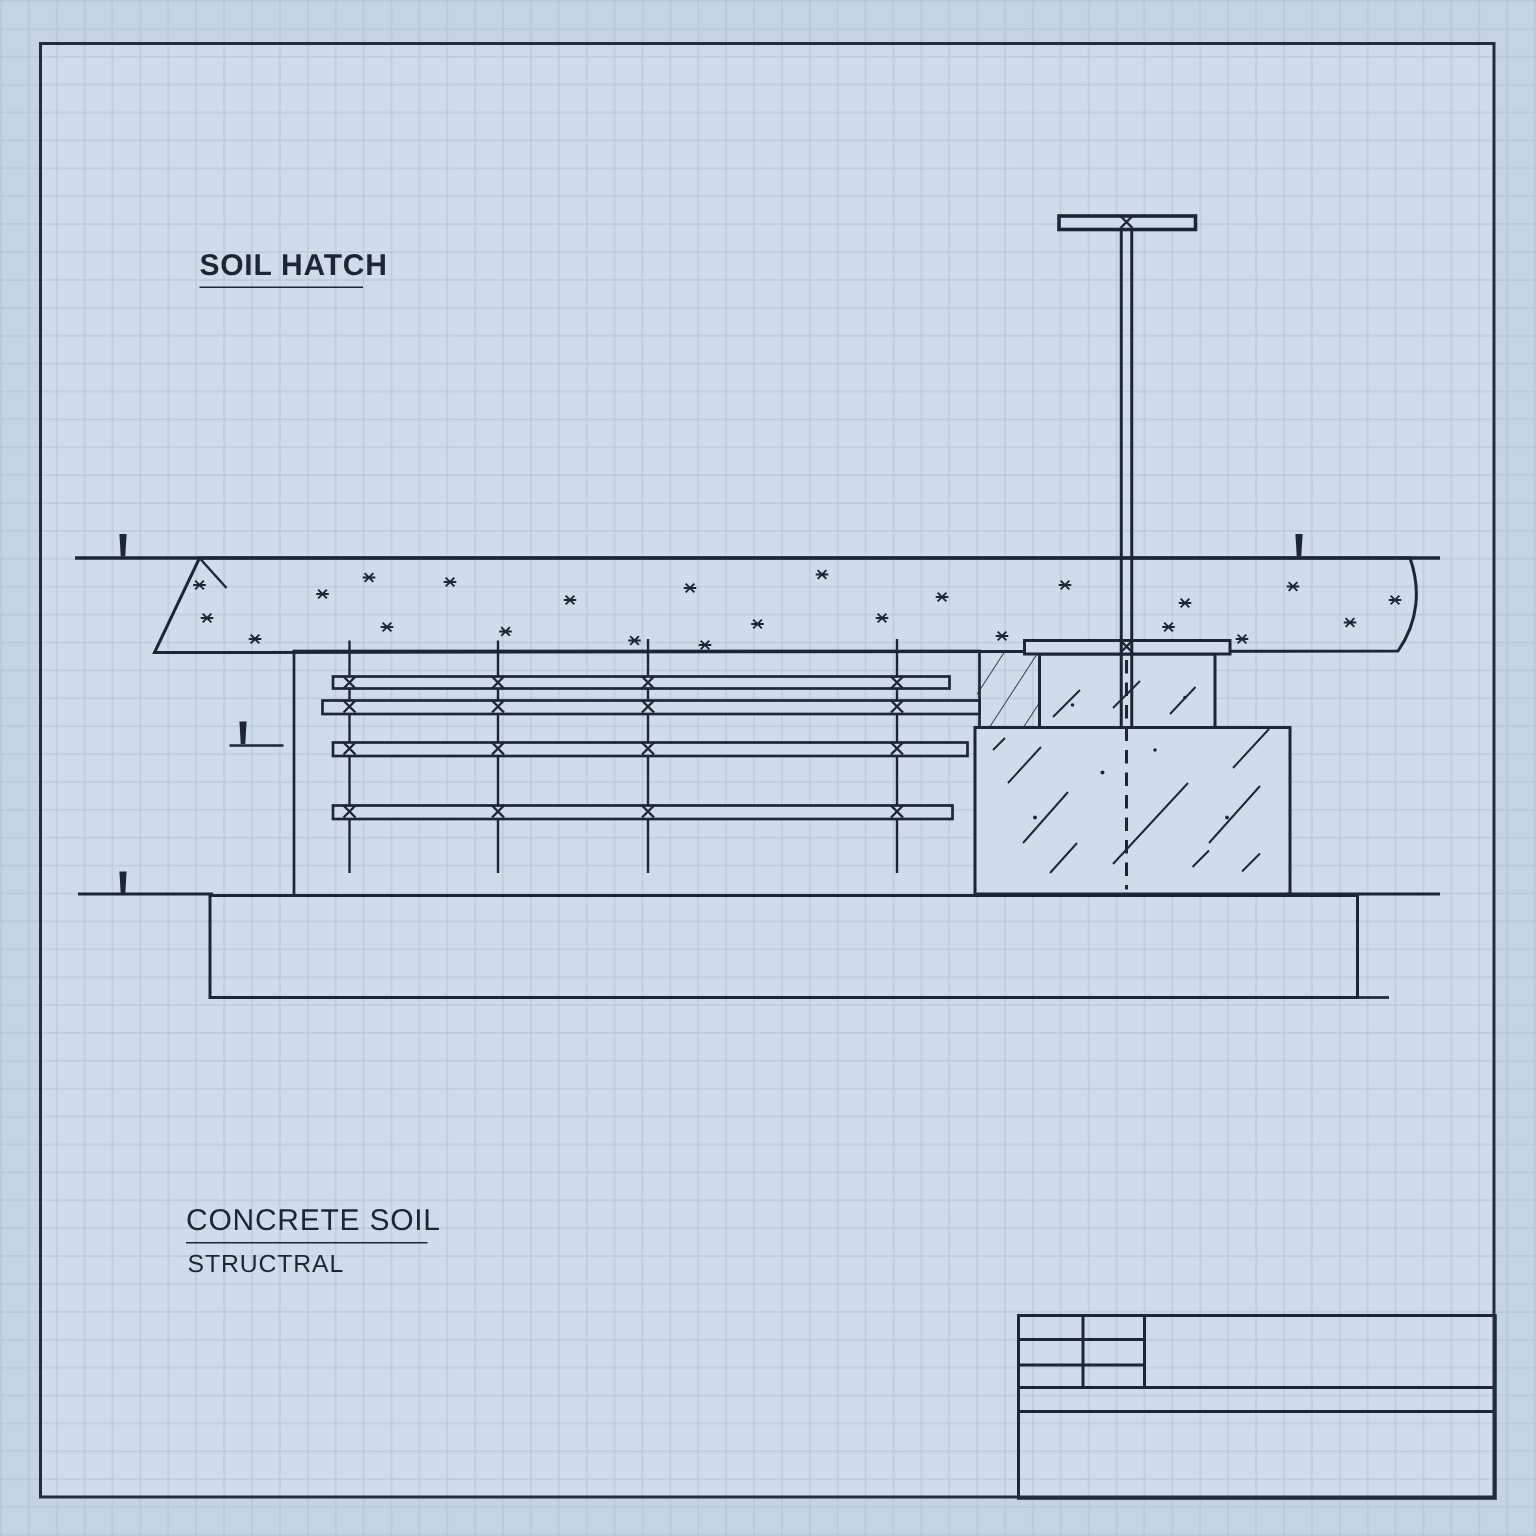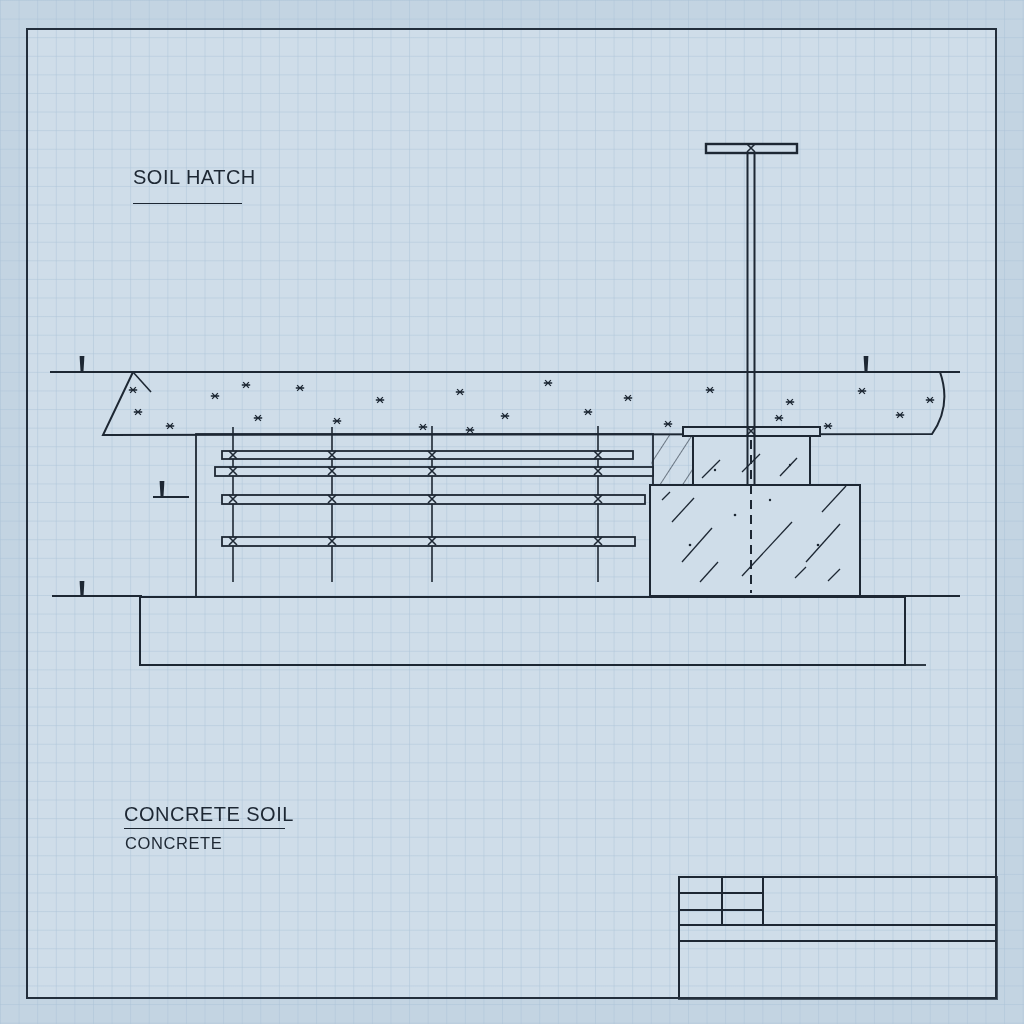--- a/index.html
+++ b/index.html
@@ -26,21 +26,21 @@
     box-shadow:0 0 0 2000px rgba(168,192,213,.30);
     pointer-events:none;
   }
   .label{
     position:absolute;
     font-weight:500;
     letter-spacing:.5px;
     line-height:1;
     white-space:nowrap;
   }
-  .label-soil{left:133px;top:167px;width:109px;font-size:20px;padding-bottom:16px;border-bottom:1.8px solid #1d2733;}
+  .label-soil{left:133px;top:167px;width:109px;font-size:20px;padding-bottom:4px;border-bottom:1.8px solid #1d2733;font-weight:bold;}
   .label-concrete{left:124px;top:804px;width:161px;font-size:20px;padding-bottom:4px;border-bottom:1.8px solid #1d2733;}
   .label-structral{left:125px;top:835px;font-size:16.5px;letter-spacing:.6px;}
   
   .ln{stroke:#1d2733;fill:none;}
   .fillpaper{fill:#cfdde9;}
 </style>
 </head>
 <body>
 
 <div class="sheet">
@@ -226,15 +226,15 @@
 
   <div class="frame"></div>
 
   <div class="label label-soil">
     <span>SOIL HATCH</span>
   </div>
   <div class="label label-concrete">
     <span>CONCRETE SOIL</span>
   </div>
   <div class="label label-structral">
-    <span>CONCRETE</span>
+    <span>STRUCTRAL</span>
   </div>
 </div>
 
 </body></html>

